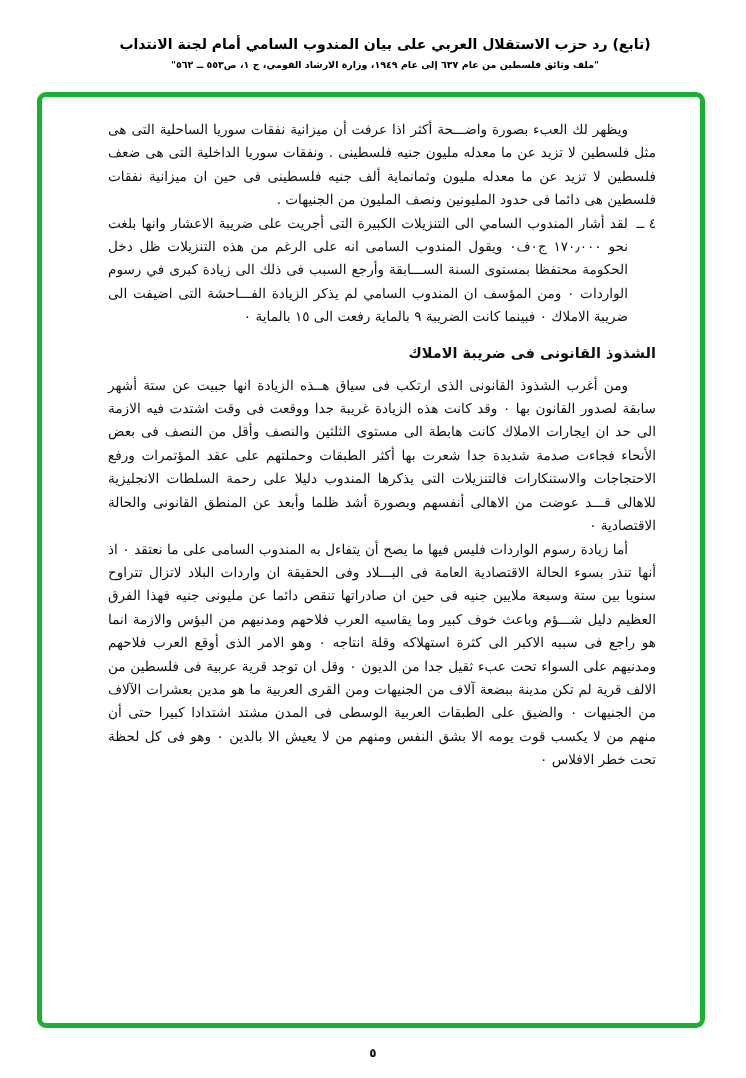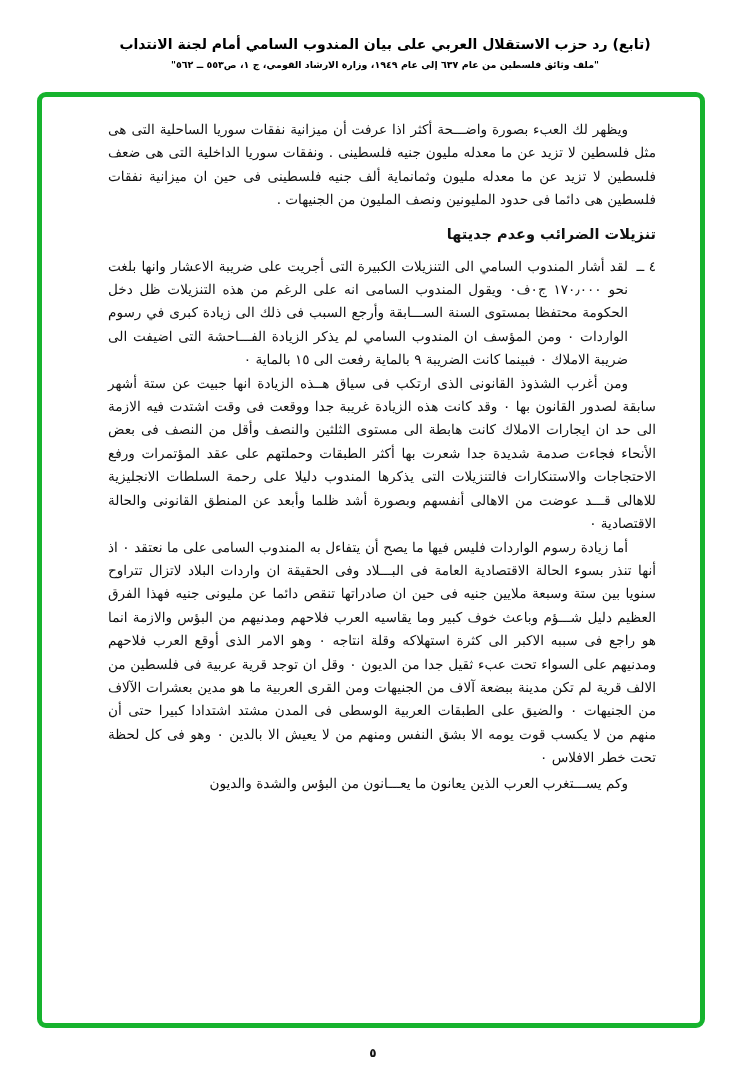--- a/index.html
+++ b/index.html
@@ -100,22 +100,21 @@
 <div class="header">
   <div class="header-title">(تابع) رد حزب الاستقلال العربي على بيان المندوب السامي أمام لجنة الانتداب</div>
   <div class="header-source">"ملف وثائق فلسطين من عام ٦٣٧ إلى عام ١٩٤٩، وزارة الارشاد القومي، ج ١، ص٥٥٣ ــ ٥٦٢"</div>
 </div>
 
 <div class="frame" style="border-color: rgb(22, 179, 46);"></div>
 
 <div class="content">
   <p class="para-indent gap-s">ويظهر لك العبء بصورة واضـــحة أكثر اذا عرفت أن ميزانية نفقات سوريا الساحلية التى هى مثل فلسطين لا تزيد عن ما معدله مليون جنيه فلسطينى . ونفقات سوريا الداخلية التى هى ضعف فلسطين لا تزيد عن ما معدله مليون وثمانماية ألف جنيه فلسطينى فى حين ان ميزانية نفقات فلسطين هى دائما فى حدود المليونين ونصف المليون من الجنيهات .</p>
 
-  <p class="heading">تنزيلات الضرائب وعدم جديتها</p>
   <p class="numbered"><span class="num">٤ ــ</span><span>لقد أشار المندوب السامي الى التنزيلات الكبيرة التى أجريت على ضريبة الاعشار وانها بلغت نحو ١٧٠٫٠٠٠ ج٠ف٠ ويقول المندوب السامى انه على الرغم من هذه التنزيلات ظل دخل الحكومة محتفظا بمستوى السنة الســـابقة وأرجع السبب فى ذلك الى زيادة كبرى في رسوم الواردات ٠ ومن المؤسف ان المندوب السامي لم يذكر الزيادة الفـــاحشة التى اضيفت الى ضريبة الاملاك ٠ فبينما كانت الضريبة ٩ بالماية رفعت الى ١٥ بالماية ٠</span></p>
 
+  <p class="heading gap-m">الشذوذ القانونى فى ضريبة الاملاك</p>
   <p class="para-indent">ومن أغرب الشذوذ القانونى الذى ارتكب فى سياق هــذه الزيادة انها جبيت عن ستة أشهر سابقة لصدور القانون بها ٠ وقد كانت هذه الزيادة غريبة جدا ووقعت فى وقت اشتدت فيه الازمة الى حد ان ايجارات الاملاك كانت هابطة الى مستوى الثلثين والنصف وأقل من النصف فى بعض الأنحاء فجاءت صدمة شديدة جدا شعرت بها أكثر الطبقات وحملتهم على عقد المؤتمرات ورفع الاحتجاجات والاستنكارات فالتنزيلات التى يذكرها المندوب دليلا على رحمة السلطات الانجليزية للاهالى قـــد عوضت من الاهالى أنفسهم وبصورة أشد ظلما وأبعد عن المنطق القانونى والحالة الاقتصادية ٠</p>
 
   <p class="para-indent">أما زيادة رسوم الواردات فليس فيها ما يصح أن يتفاءل به المندوب السامى على ما نعتقد ٠ اذ أنها تنذر بسوء الحالة الاقتصادية العامة فى البـــلاد وفى الحقيقة ان واردات البلاد لاتزال تتراوح سنويا بين ستة وسبعة ملايين جنيه فى حين ان صادراتها تنقص دائما عن مليونى جنيه فهذا الفرق العظيم دليل شـــؤم وباعث خوف كبير وما يقاسيه العرب فلاحهم ومدنيهم من البؤس والازمة انما هو راجع فى سببه الاكبر الى كثرة استهلاكه وقلة انتاجه ٠ وهو الامر الذى أوقع العرب فلاحهم ومدنيهم على السواء تحت عبء ثقيل جدا من الديون ٠ وقل ان توجد قرية عربية فى فلسطين من الالف قرية لم تكن مدينة ببضعة آلاف من الجنيهات ومن القرى العربية ما هو مدين بعشرات الآلاف من الجنيهات ٠ والضيق على الطبقات العربية الوسطى فى المدن مشتد اشتدادا كبيرا حتى أن منهم من لا يكسب قوت يومه الا بشق النفس ومنهم من لا يعيش الا بالدين ٠ وهو فى كل لحظة تحت خطر الافلاس ٠</p>
-  <p class="para-indent gap-s">وكم يســـتغرب العرب الذين يعانون ما يعـــانون من البؤس والشدة والديون</p>
 </div>
 
 <div class="page-number">٥</div>
 
 </body></html>

